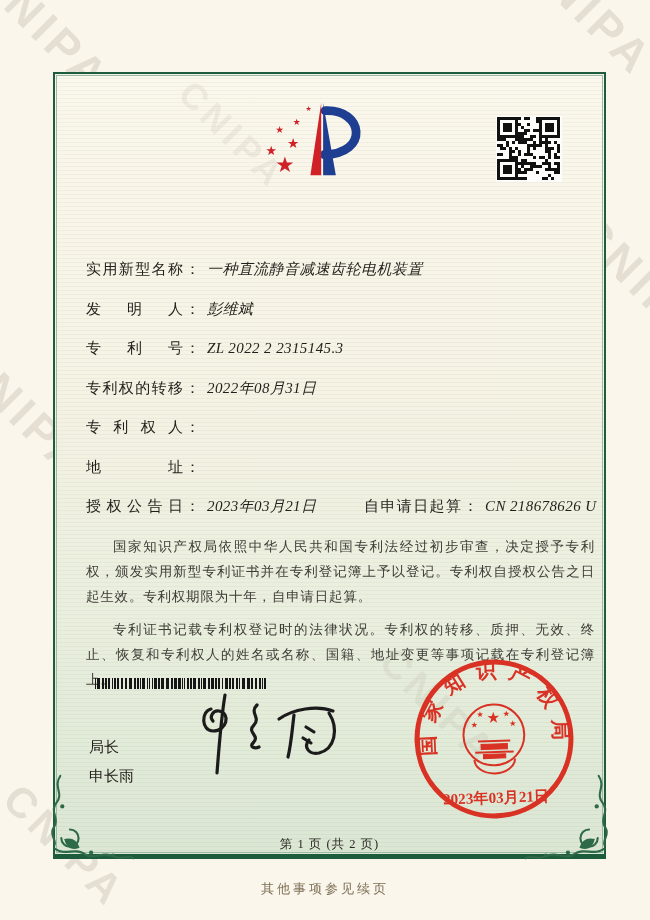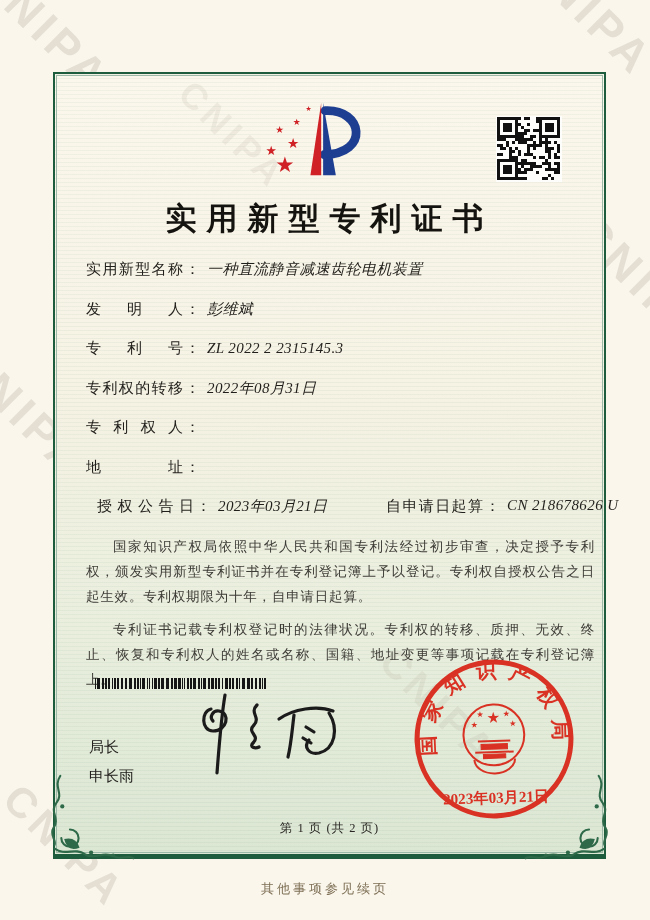--- a/index.html
+++ b/index.html
@@ -26,32 +26,32 @@
   .cert-no{position:absolute;left:30px;top:38px;font-size:14px;letter-spacing:2px;color:#262420;z-index:2;}
   .logo{position:absolute;left:50%;top:24px;transform:translateX(-55%);z-index:2;}
   .qr{position:absolute;right:42px;top:42px;width:66px;height:66px;background:#fdfdfb;z-index:2;}
   .title{position:absolute;top:124px;left:0;width:100%;text-align:center;z-index:2;
     font-size:31px;font-weight:700;letter-spacing:10px;color:#15130f;}
   .fields{position:absolute;top:186px;left:31px;right:26px;z-index:2;}
   .field-row{display:flex;align-items:baseline;height:39.5px;font-size:15px;color:#211f1b;}
   .f-label{display:inline-block;width:97px;text-align:justify;text-align-last:justify;flex:none;}
   .f-colon{margin:0 7px 0 2px;flex:none;}
   .f-value{letter-spacing:.4px;white-space:nowrap;font-style:italic;}
-  .pair{display:flex;align-items:flex-start;margin-left:11px;}
+  .pair{display:flex;align-items:center;}
   .pair-left{width:278px;flex:none;}
   .paras{position:absolute;top:460px;left:31px;right:9px;z-index:2;
     font-size:13.5px;line-height:25px;color:#3e3c37;text-align:justify;letter-spacing:.8px;}
   .paras p{margin:0 0 8px;text-indent:2em;}
   .barcode{position:absolute;left:40px;top:604px;width:175px;height:11px;display:flex;z-index:2;}
   .barcode i{display:block;height:100%;background:#161616;flex:none;}
   .director{position:absolute;left:34px;top:658px;z-index:2;
     font-family:"Liberation Sans","DejaVu Sans",sans-serif;font-size:15px;color:#1f1d1a;line-height:29px;}
   .sig{position:absolute;left:136px;top:610px;width:172px;height:102px;z-index:2;}
   .seal{position:absolute;left:356px;top:582px;width:166px;height:166px;z-index:3;transform:rotate(-2deg);opacity:.95;}
-  .pageinfo{position:absolute;bottom:17px;left:0;width:100%;text-align:center;z-index:2;
+  .pageinfo{position:absolute;bottom:1px;left:0;width:100%;text-align:center;z-index:2;
     font-size:12.5px;color:#2a2824;letter-spacing:1px;}
   .flourish{position:absolute;width:96px;height:96px;z-index:4;}
   .fl-left{left:-10px;bottom:-12px;}
   .fl-right{right:-10px;bottom:-12px;transform:scaleX(-1);}
   .footer-note{position:absolute;top:880px;left:0;width:100%;text-align:center;z-index:1;
     font-size:13px;color:#7e6f55;letter-spacing:3px;}
 </style>
 </head>
 <body>
 
@@ -309,21 +309,20 @@
         <rect x="19" y="61" width="3" height="3" fill="#111"></rect>
         <rect x="22" y="61" width="3" height="3" fill="#111"></rect>
         <rect x="25" y="61" width="3" height="3" fill="#111"></rect>
         <rect x="28" y="61" width="3" height="3" fill="#111"></rect>
         <rect x="46" y="61" width="3" height="3" fill="#111"></rect>
         <rect x="49" y="61" width="3" height="3" fill="#111"></rect>
         <rect x="55" y="61" width="3" height="3" fill="#111"></rect>
       </svg>
   </div>
 
-  <div class="title">实用新型专利证书</div>
 
   <div class="fields">
     <div class="field-row">
       <span class="f-label">实用新型名称</span>
         <span class="f-colon">：</span>
         <span class="f-value">一种直流静音减速齿轮电机装置</span>
     </div>
     <div class="field-row">
       <span class="f-label">发明人</span>
         <span class="f-colon">：</span>

